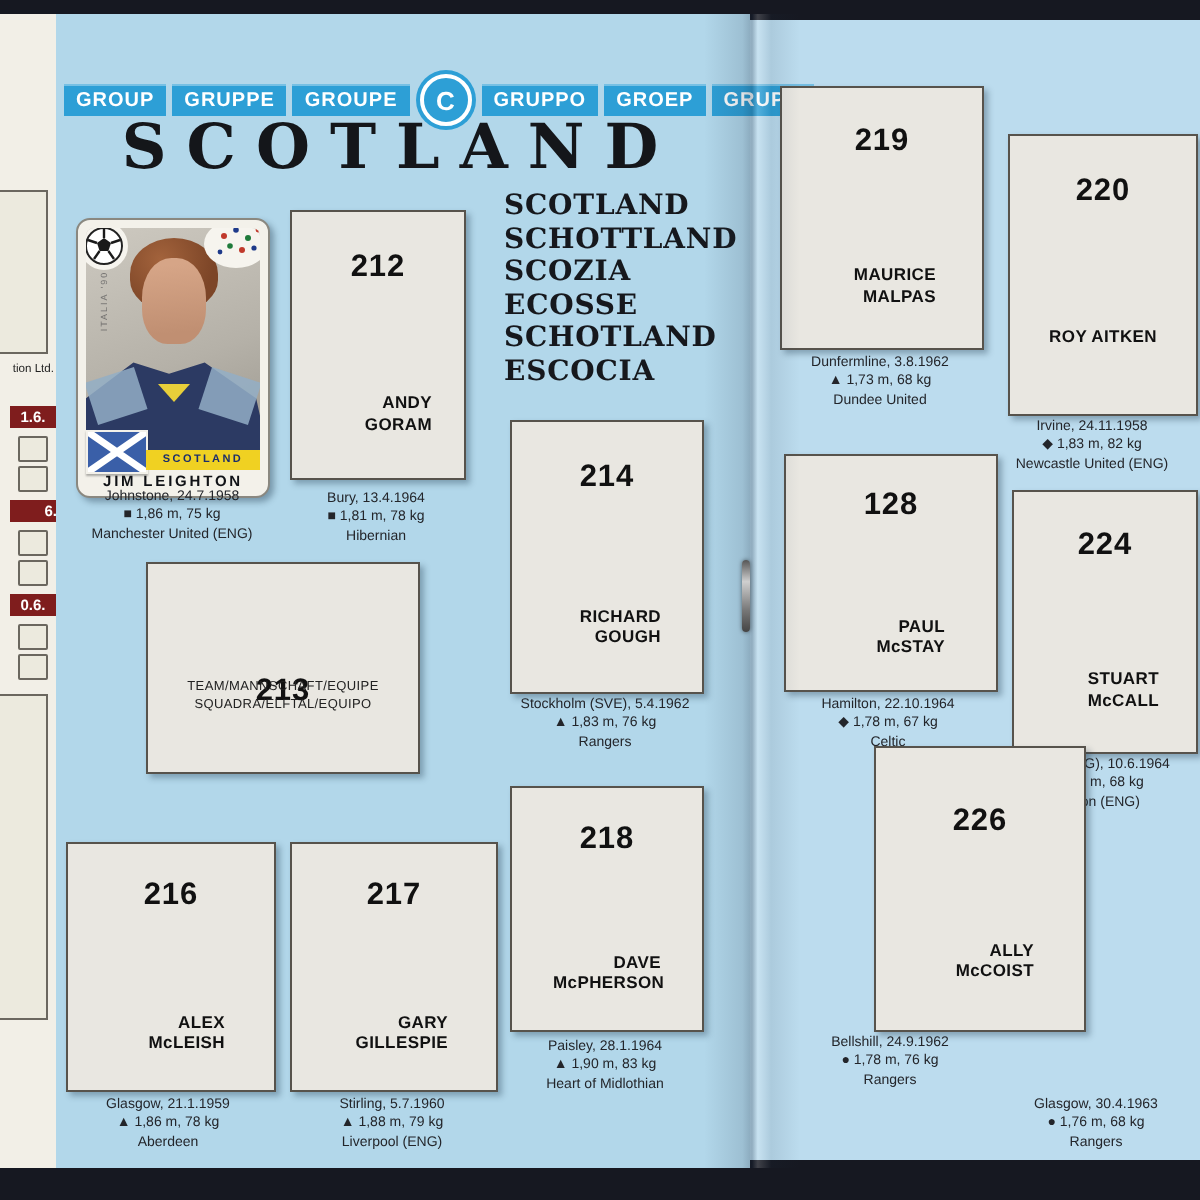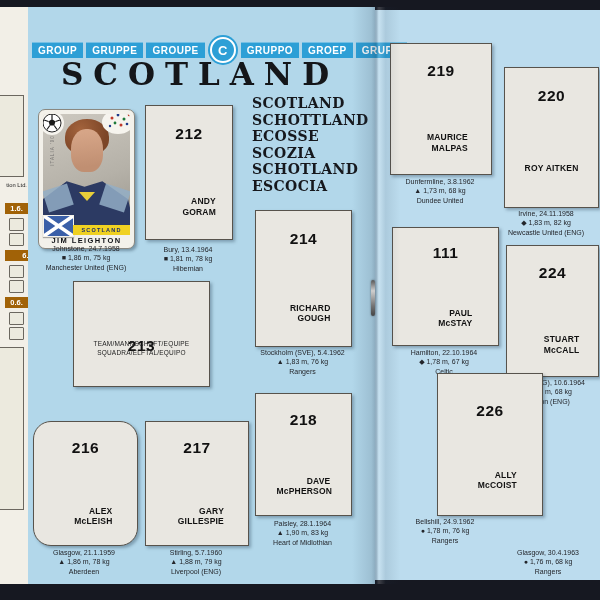--- a/index.html
+++ b/index.html
@@ -66,21 +66,21 @@
     box-shadow:0 1px 1px rgba(0,0,0,.3);}
   .yellow-banner{position:absolute;left:34px;right:4px;bottom:13px;height:10px;background:#f0d122;
     display:flex;align-items:center;justify-content:center;}
   .yellow-banner span{font-size:5.5px;font-weight:bold;color:#1c2e6b;letter-spacing:1.2px;}
   .name-strip{position:absolute;left:2px;right:2px;bottom:1px;height:12px;text-align:center;
     font-size:7.5px;font-weight:bold;color:#101216;letter-spacing:1.4px;line-height:12px;}
 
   
   .edge-box{position:absolute;left:-16px;width:38px;background:#eceade;border:1px solid #6b675f;}
   .edge-text-sm{position:absolute;left:0;width:27px;text-align:right;font-size:5.8px;color:#222;}
-  .date-label{position:absolute;left:5px;width:23px;height:11px;background:#a16207;color:#fff;
+  .date-label{position:absolute;left:5px;width:23px;height:11px;background:#7f1d1d;color:#fff;
     font-size:7.5px;font-weight:bold;text-align:center;line-height:11px;}
   .cbox{position:absolute;left:9px;width:13px;height:11px;background:#eceade;border:1px solid #6b675f;border-radius:1px;}
 </style>
 </head>
 <body>
 
 <div class="album">
   <div class="page-left"></div>
   <div class="page-right"></div>
 
@@ -105,22 +105,22 @@
     <span class="group-word">GROUPE</span>
     <span class="group-circle">C</span>
     <span class="group-word">GRUPPO</span>
     <span class="group-word">GROEP</span>
     <span class="group-word">GRUPO</span>
   </div>
   <div class="page-title">SCOTLAND</div>
   <div class="country-names">
     <div>SCOTLAND</div>
     <div>SCHOTTLAND</div>
+    <div>SCOZIA</div>
     <div>ECOSSE</div>
-    <div>SCOZIA</div>
     <div>SCHOTLAND</div>
     <div>ESCOCIA</div>
   </div>
 
   <div class="sticker">
     <div class="photoA">
       <span class="edge-text">ITALIA '90</span>
       <div class="hair"></div>
       <div class="face"></div>
       <div class="torso"></div>
@@ -185,21 +185,21 @@
   <div class="slot" style="left:255px;top:203px;width:95px;height:135px;">
     <div class="num">214</div>
     <div class="pname">RICHARD GOUGH</div>
   </div>
   <div class="cap" style="left:240px;top:341px;width:125px;">
     <div>Stockholm (SVE), 5.4.1962</div>
     <div>▲  1,83 m, 76 kg</div>
     <div>Rangers</div>
   </div>
 
-  <div class="slot" style="left:33px;top:414px;width:103px;height:123px;border-radius:18px;">
+  <div class="slot" style="left:33px;top:414px;width:103px;height:123px;">
     <div class="num">216</div>
     <div class="pname">ALEX McLEISH</div>
   </div>
   <div class="cap" style="left:24px;top:541px;width:120px;">
     <div>Glasgow, 21.1.1959</div>
     <div>▲  1,86 m, 78 kg</div>
     <div>Aberdeen</div>
   </div>
 
   <div class="slot" style="left:145px;top:414px;width:102px;height:123px;">
@@ -236,21 +236,21 @@
     <div class="num">220</div>
     <div class="pname">ROY AITKEN</div>
   </div>
   <div class="cap" style="left:490px;top:202px;width:112px;">
     <div>Irvine, 24.11.1958</div>
     <div>◆  1,83 m, 82 kg</div>
     <div>Newcastle United (ENG)</div>
   </div>
 
   <div class="slot" style="left:392px;top:220px;width:105px;height:117px;">
-    <div class="num">111</div>
+    <div class="num">128</div>
     <div class="pname">PAUL McSTAY</div>
   </div>
   <div class="cap" style="left:384px;top:341px;width:120px;">
     <div>Hamilton, 22.10.1964</div>
     <div>◆  1,78 m, 67 kg</div>
     <div>Celtic</div>
   </div>
 
   <div class="slot" style="left:506px;top:238px;width:91px;height:130px;">
     <div class="num">224</div>

